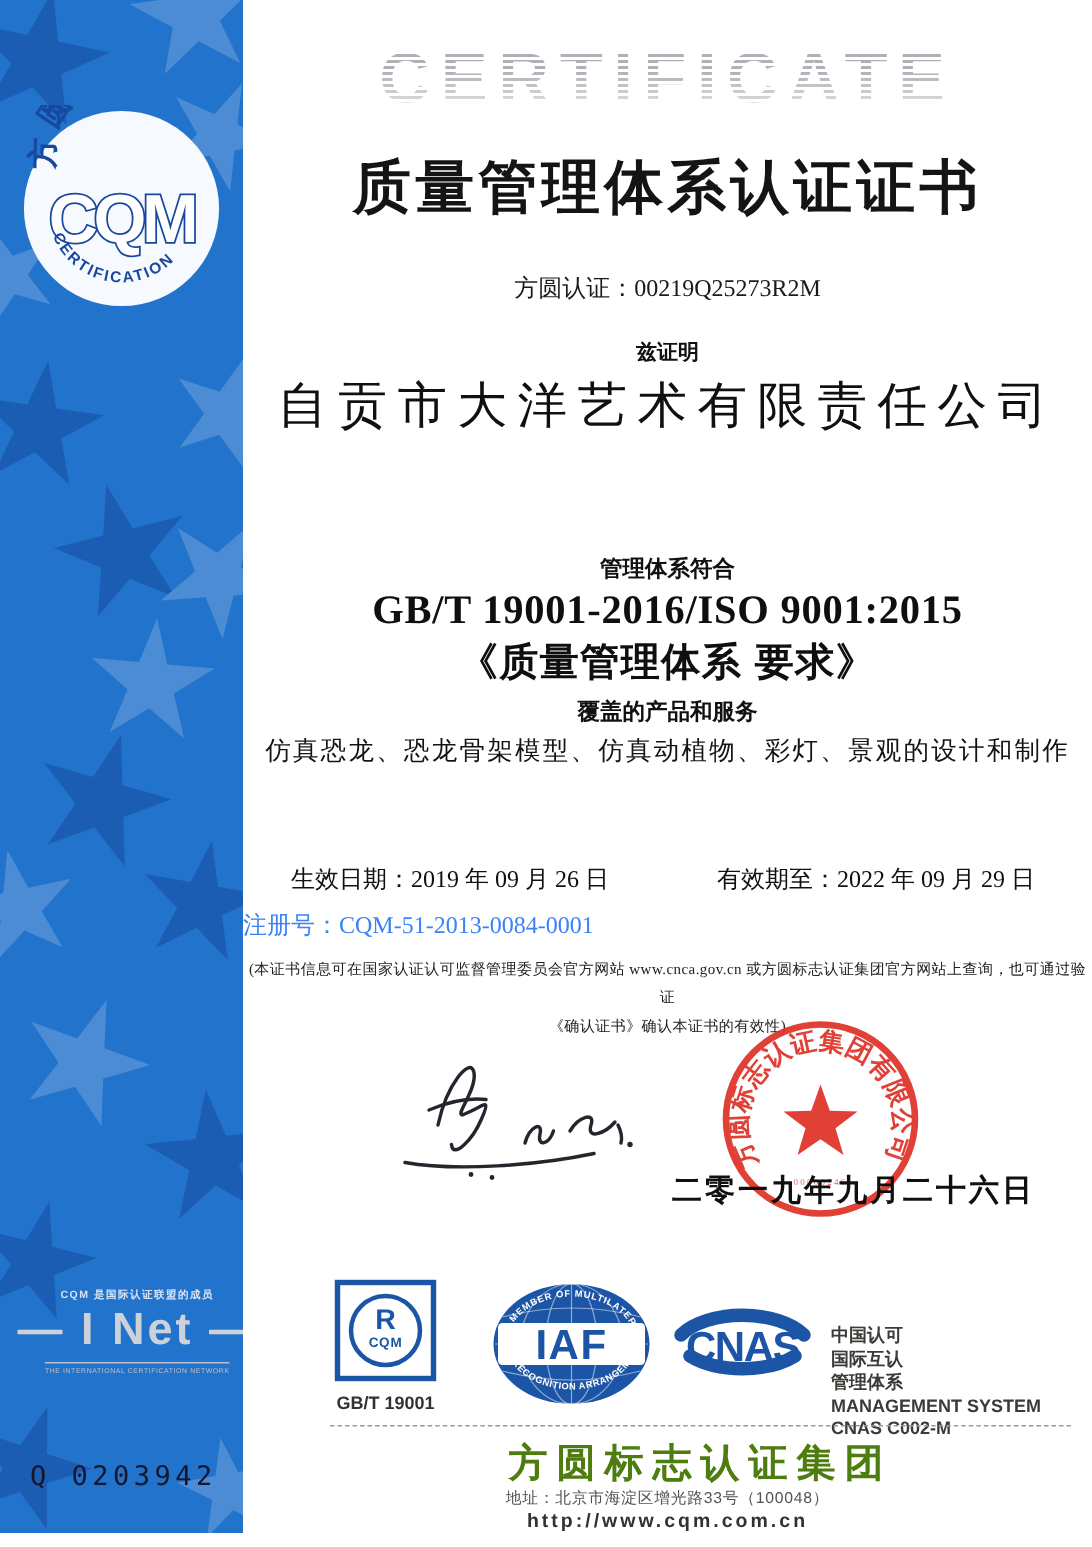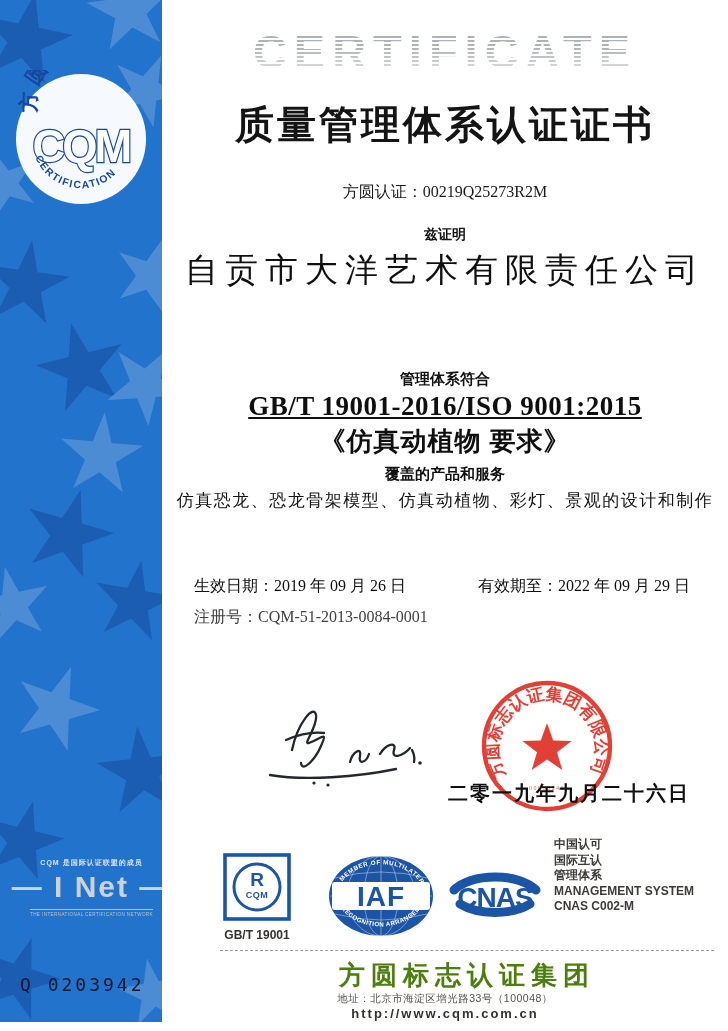--- a/index.html
+++ b/index.html
@@ -38,42 +38,42 @@
       background:repeating-linear-gradient(to bottom, rgba(255,255,255,0) 0 2px, #ffffff 2px 4px),
                  linear-gradient(to top, rgba(255,255,255,.85), rgba(255,255,255,0) 60%); }
 
   .cert-title { top:98px; font-family:"Liberation Sans", sans-serif; font-weight:bold;
                 font-size:39px; letter-spacing:3px; color:#141414; }
   .cert-no { top:182px; font-size:16px; color:#1a1a1a; }
   .hereby { top:226px; font-family:"Liberation Sans", sans-serif; font-weight:bold; font-size:14px; color:#111; }
   .company { top:248px; font-size:33px; letter-spacing:7px; color:#101010; }
   .info { top:301px; font-size:13.5px; line-height:20px; color:#1c1c1c; }
   .conform { top:370px; font-family:"Liberation Sans", sans-serif; font-weight:bold; font-size:15px; color:#111; }
-  .standard { top:391px; font-weight:bold; font-size:27px; letter-spacing:.5px; color:#0f0f0f;text-decoration:underline; }
+  .standard { top:391px; font-weight:bold; font-size:27px; letter-spacing:.5px; color:#0f0f0f; }
   .standard-name { top:424px; font-family:"Liberation Sans", sans-serif; font-weight:bold;
                    font-size:26px; letter-spacing:1px; color:#0f0f0f; }
   .scope-label { top:465px; font-family:"Liberation Sans", sans-serif; font-weight:bold; font-size:15px; color:#111; }
   .scope { top:489px; font-size:17px; letter-spacing:1.5px; color:#141414; }
 
   .dates-row { top:576px; display:flex; justify-content:space-between; padding:0 38px 0 32px;
                font-size:16px; color:#101010; text-align:left; }
-  .reg-no { top:607px; text-align:left; padding-left:32px; font-size:16px; color:#404040; }
+  .reg-no { top:607px; text-align:left; font-size:16px; color:#3b82f6; }
   .disclaimer { top:637px; font-size:10px; line-height:19px; color:#222; letter-spacing:.3px; }
 
   .signature { position:absolute; left:100px; top:690px; width:180px; height:100px; }
   .stamp { position:absolute; left:315px; top:676px; width:140px; height:140px; opacity:.93; }
   .issue-date { position:absolute; left:286px; top:780px; font-weight:bold; font-size:20px;
                 letter-spacing:2px; color:#101010; z-index:5; }
 
   .logo-cqm-mark { position:absolute; left:60px; top:852px; width:70px; height:70px; }
   .gbt-label { position:absolute; left:52px; top:928px; width:86px; text-align:center;
                font-family:"Liberation Sans", sans-serif; font-weight:bold; font-size:12px; color:#33322f; }
   .logo-iaf { position:absolute; left:164px; top:852px; width:110px; height:88px; }
   .logo-cnas { position:absolute; left:282px; top:864px; width:102px; height:64px; }
-  .cnas-text { position:absolute; left:392px; top:837px; text-align:left;
+  .cnas-text { position:absolute; left:392px; top:883px; text-align:left;
                font-family:"Liberation Sans", sans-serif; font-weight:bold; font-size:12px;
                line-height:15.5px; color:#3c3b38; }
   .dash-sep { position:absolute; left:58px; right:14px; top:950px; border-top:1px dashed #9a9a9a; }
   .org-name { top:958px; font-family:"Liberation Sans", sans-serif; font-weight:bold;
               font-size:26px; letter-spacing:6px; color:#4d7c0f;margin-left:22px; }
   .org-addr { top:992px; font-family:"Liberation Sans", sans-serif; font-size:10.5px; color:#55524e; letter-spacing:.5px; }
   .org-url { top:1006px; font-family:"Liberation Sans", sans-serif; font-weight:bold;
              font-size:13px; letter-spacing:2px; color:#33322f; }
 </style>
 </head>
@@ -136,30 +136,34 @@
     <div class="abs cert-no">
       <span>方圆认证：</span><span>00219Q25273R2M</span>
     </div>
 
     <div class="abs hereby">兹证明</div>
     <div class="abs company">自贡市大洋艺术有限责任公司</div>
 
 
     <div class="abs conform">管理体系符合</div>
     <div class="abs standard">GB/T 19001-2016/ISO 9001:2015</div>
-    <div class="abs standard-name">《仿真动植物  要求》</div>
+    <div class="abs standard-name">《质量管理体系  要求》</div>
     <div class="abs scope-label">覆盖的产品和服务</div>
     <div class="abs scope">仿真恐龙、恐龙骨架模型、仿真动植物、彩灯、景观的设计和制作</div>
 
     <div class="abs dates-row">
       <span>生效日期：2019 年 09 月 26 日</span>
       <span>有效期至：2022 年 09 月 29 日</span>
     </div>
     <div class="abs reg-no">注册号：CQM-51-2013-0084-0001</div>
 
+    <div class="abs disclaimer">
+      <div>(本证书信息可在国家认证认可监督管理委员会官方网站 www.cnca.gov.cn 或方圆标志认证集团官方网站上查询，也可通过验证</div>
+      <div>《确认证书》确认本证书的有效性)</div>
+    </div>
 
     <svg class="signature" viewBox="0 0 180 100">
       <g fill="none" stroke="#23262d" stroke-width="2.3" stroke-linecap="round">
         <path d="M30,60 C36,32 52,14 54,25 C56,37 40,55 47,53 C60,48 66,40 59,56 C53,70 40,83 39,73"></path>
         <path d="M24,50 C38,44 52,42 62,43"></path>
         <path d="M8,85 C42,91 96,87 134,79"></path>
         <path d="M88,72 C91,61 100,57 98,66 C96,75 104,73 107,64"></path>
         <path d="M118,64 C124,54 135,51 132,60 C129,70 141,66 148,58"></path>
         <path d="M150,60 C152,64 153,68 152,72"></path>
       </g>

